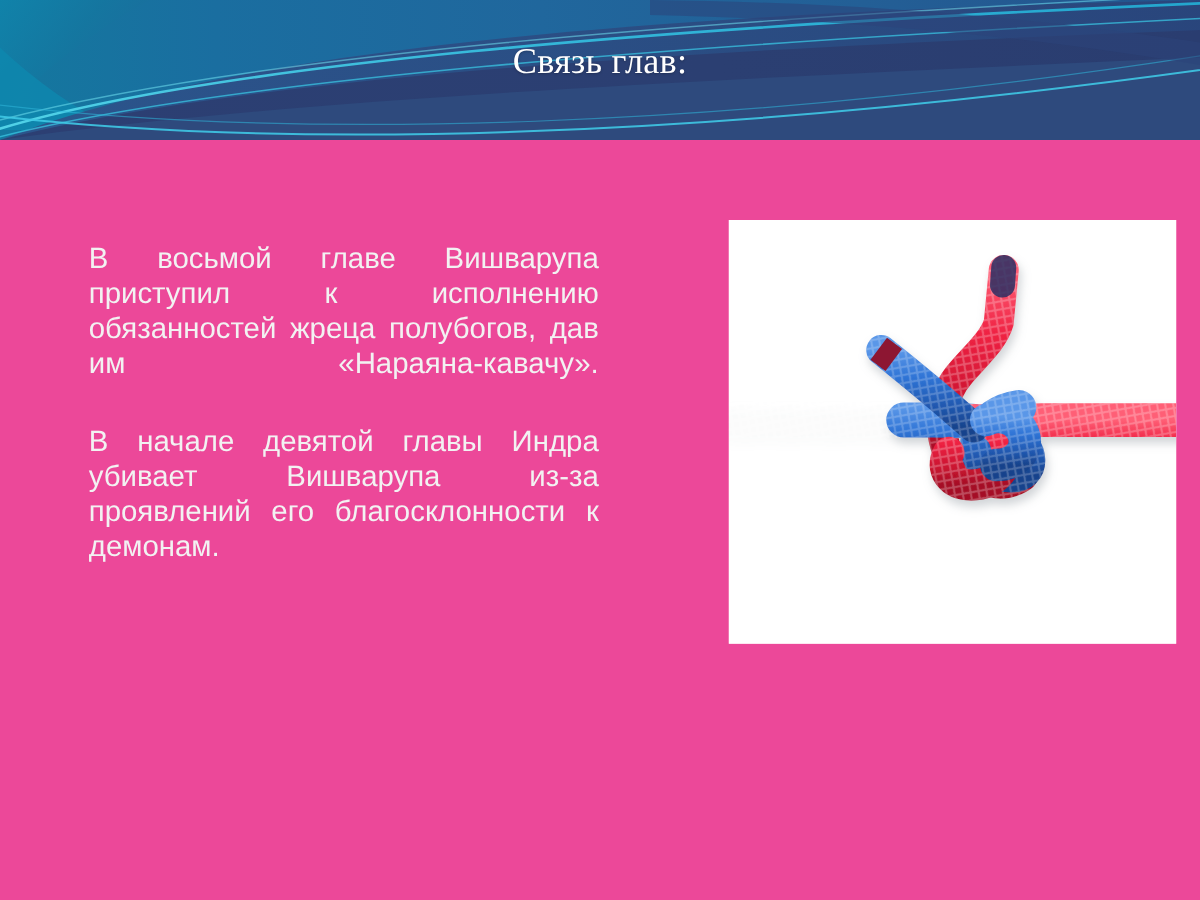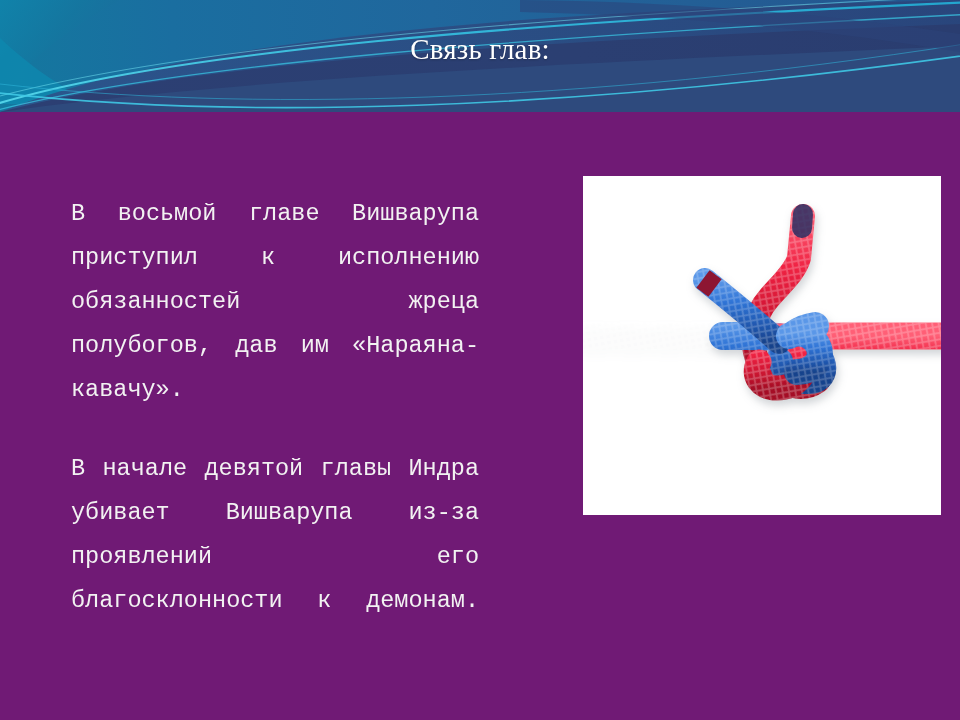--- a/index.html
+++ b/index.html
@@ -5,21 +5,21 @@
   html, body {
     margin: 0;
     padding: 0;
     background: #2e4a7d;
   }
   #slide {
     position: relative;
     width: 960px;
     height: 720px;
     overflow: hidden;
-    background: #701a75;
+    background: #ec4899;
     font-family: "Liberation Serif", "DejaVu Serif", serif;
   }
 
   
   #header-band {
     position: absolute;
     left: 0; top: 0;
     width: 960px;
     height: 112px;
     overflow: hidden;
@@ -43,24 +43,24 @@
   }
 
   
   #body-text {
     position: absolute;
     left: 71px;
     top: 192px;
     width: 408px;
     color: #f2f2f2;
     font-size: 23.5px;
-    line-height: 44px;
+    line-height: 28px;
     text-align: justify;
     text-justify: inter-word;
-    font-family: Liberation Mono, monospace;
+    font-family: Liberation Sans, sans-serif;
   }
   #body-text p {
     margin: 0;
     text-align: justify;
   }
   #body-text p.spacer { height: 35px; }
   
   .just-all { text-align-last: justify; }
 
   

